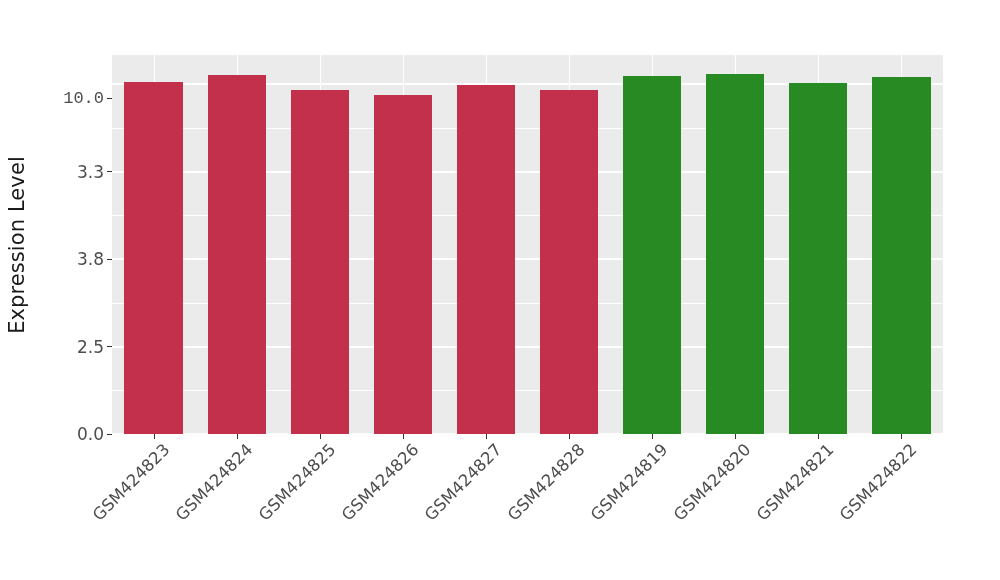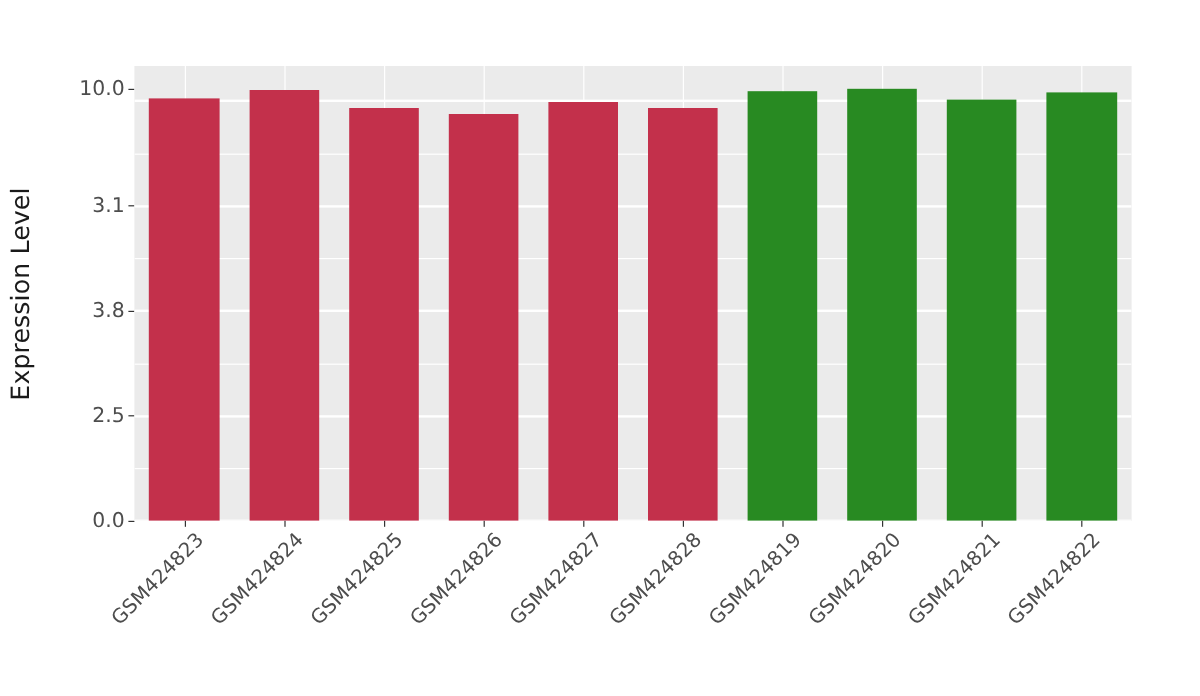--- a/index.html
+++ b/index.html
@@ -154,24 +154,24 @@
       </div>
       <div class="y-tick-row" style="top: 291.512px;">
         <span class="y-tick-label">2.5</span>
         <span class="y-tick-mark"></span>
       </div>
       <div class="y-tick-row" style="top: 204.023px;">
         <span class="y-tick-label">3.8</span>
         <span class="y-tick-mark"></span>
       </div>
       <div class="y-tick-row" style="top: 116.535px;">
-        <span class="y-tick-label">3.1</span>
-        <span class="y-tick-mark"></span>
-      </div>
-      <div class="y-tick-row" style="top: 19px;">
+        <span class="y-tick-label">3.3</span>
+        <span class="y-tick-mark"></span>
+      </div>
+      <div class="y-tick-row" style="top: 43px; font-family: Liberation Mono, monospace;">
         <span class="y-tick-label">10.0</span>
         <span class="y-tick-mark"></span>
       </div>
     </div>
 
   <div id="plot-panel">
     <div id="grid-layer">
         <div class="grid-h major" style="top: 378px;"></div>
         <div class="grid-h major" style="top: 290.512px;"></div>
         <div class="grid-h major" style="top: 203.023px;"></div>

